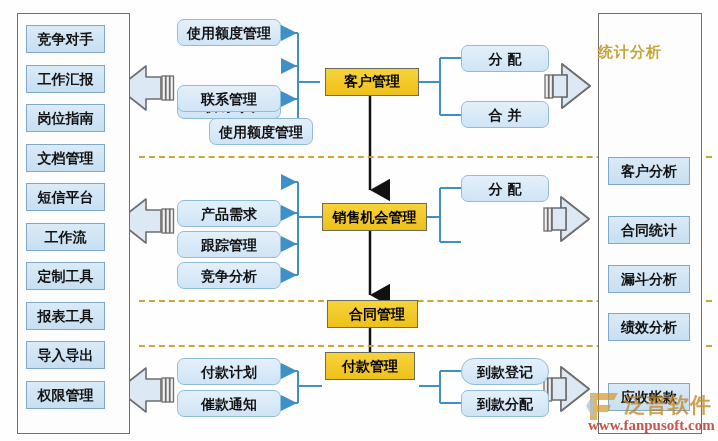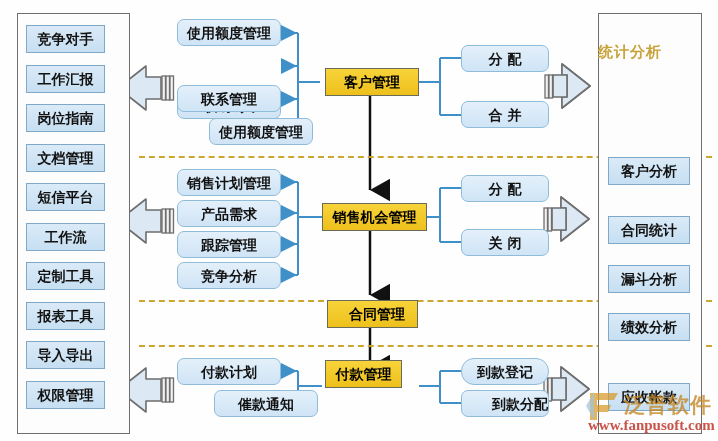--- a/index.html
+++ b/index.html
@@ -189,69 +189,63 @@
     </div>
   <div class="bx blue-rd" style="left:177px;top:52px;width:104px;height:27px;margin-top:40px;">
       <span>联 系 人</span>
     </div>
   <div class="bx blue-rd" style="left:177px;top:85px;width:104px;height:27px;">
       <span>联系管理</span>
     </div>
   <div class="bx blue-rd" style="left:177px;top:118px;width:104px;height:27px;margin-left:32px;">
       <span>使用额度管理</span>
     </div>
-  <div class="bx gold" style="left:325px;top:68px;width:94px;height:28px;">
+  <div class="bx gold" style="left:325px;top:68px;width:94px;height:28px;font-family:Liberation Serif, serif;">
       <span>客户管理</span>
     </div>
   <div class="bx blue-rd" style="left:461px;top:45px;width:88px;height:27px;">
       <span>分  配</span>
     </div>
   <div class="bx blue-rd" style="left:461px;top:101px;width:88px;height:27px;">
       <span>合  并</span>
     </div>
 
-  <div class="bx blue-rd" style="left:177px;top:169px;width:104px;height:27px;">
-      <span>销售计划管理</span>
-    </div>
   <div class="bx blue-rd" style="left:177px;top:200px;width:104px;height:27px;">
       <span>产品需求</span>
     </div>
   <div class="bx blue-rd" style="left:177px;top:231px;width:104px;height:27px;">
       <span>跟踪管理</span>
     </div>
   <div class="bx blue-rd" style="left:177px;top:262px;width:104px;height:27px;">
       <span>竞争分析</span>
     </div>
   <div class="bx gold" style="left:322px;top:203px;width:105px;height:28px;">
       <span>销售机会管理</span>
     </div>
   <div class="bx blue-rd" style="left:461px;top:175px;width:88px;height:27px;">
       <span>分  配</span>
     </div>
-  <div class="bx blue-rd" style="left:461px;top:229px;width:88px;height:27px;">
-      <span>关  闭</span>
-    </div>
 
   <div class="bx gold" style="left:327px;top:300px;width:91px;height:28px;padding-left:9px;">
       <span>合同管理</span>
     </div>
 
   <div class="bx blue-rd" style="left:177px;top:358px;width:104px;height:27px;">
       <span>付款计划</span>
     </div>
-  <div class="bx blue-rd" style="left:177px;top:390px;width:104px;height:27px;margin-left:37px;">
+  <div class="bx blue-rd" style="left:177px;top:390px;width:104px;height:27px;">
       <span>催款通知</span>
     </div>
-  <div class="bx gold" style="left:325px;top:360px;width:77px;height:28px;">
+  <div class="bx gold" style="left:325px;top:352px;width:90px;height:28px;">
       <span>付款管理</span>
     </div>
   <div class="bx blue-rd" style="left:461px;top:358px;width:88px;height:27px;border-radius:13px;">
       <span>到款登记</span>
     </div>
-  <div class="bx blue-rd" style="left:461px;top:390px;width:88px;height:27px;justify-content:flex-end;">
+  <div class="bx blue-rd" style="left:461px;top:390px;width:88px;height:27px;">
       <span>到款分配</span>
     </div>
 
   <div id="wm">
     <svg width="40" height="34" viewBox="0 0 40 34" style="position:absolute;left:0;top:0;">
       <path d="M6,4 L34,4 L30,11 L13,11 L13,16 L27,16 L24,23 L13,23 L13,31 L6,31 Z" fill="rgba(214,152,40,.72)"></path>
       <path d="M2,17 L10,3 L10,31 Z" fill="rgba(160,195,220,.7)"></path>
     </svg>
     <div class="wmtxt">泛普软件</div>
     <div class="wmurl">www.fanpusoft.com</div>

